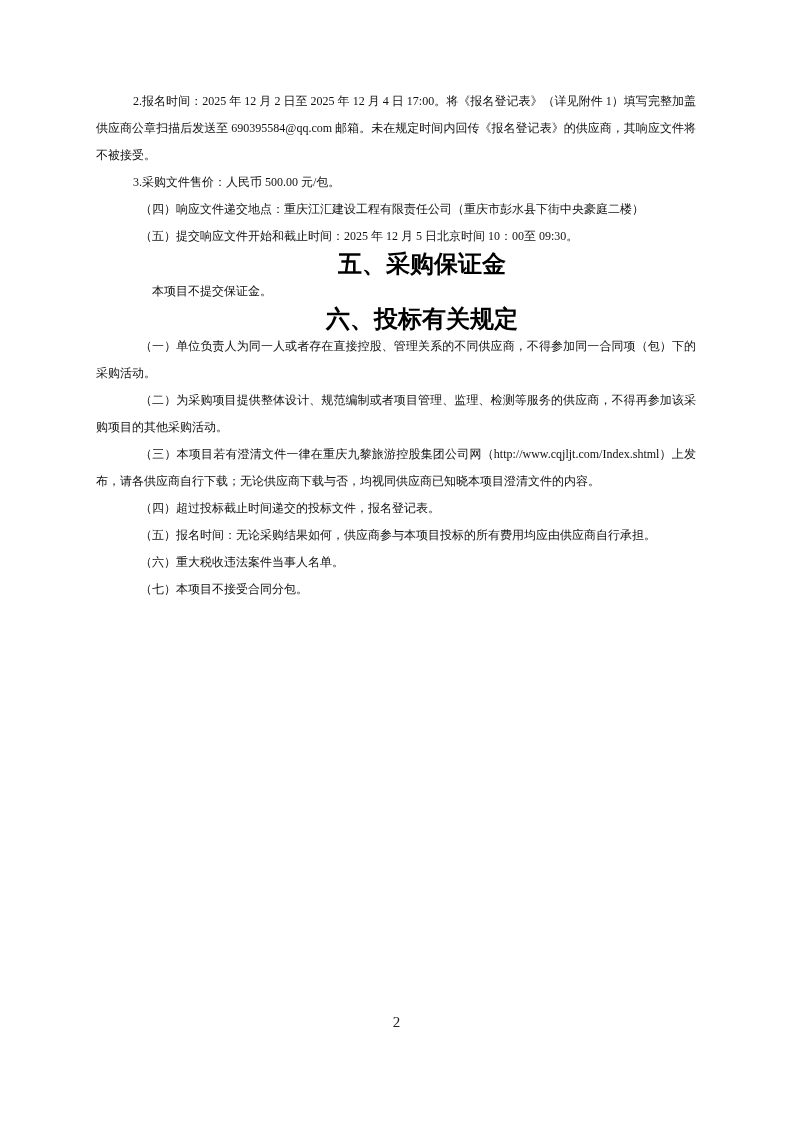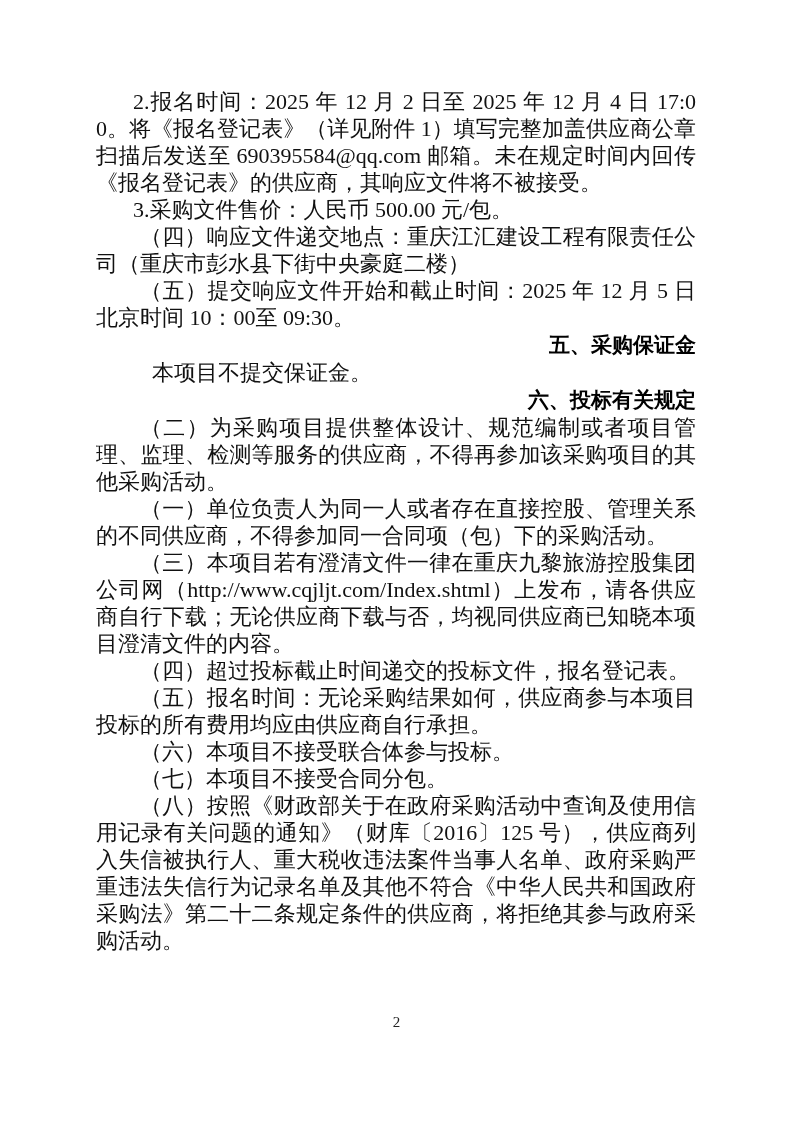--- a/index.html
+++ b/index.html
@@ -17,35 +17,35 @@
     overflow: hidden;
   }
   .content {
     position: absolute;
     left: 96px;
     top: 88px;
     width: 600px;
   }
   .para {
     margin: 0;
-    font-size: 22px;
+    font-size: 12px;
     line-height: 27px;
     text-align: justify;
     text-indent: 44px;
     word-break: break-all;
   }
   .para.indent-sm { text-indent: 37px; }
   .para.indent-lg { text-indent: 56px; }
   .heading {
     margin: 0;
-    font-size: 21px;
+    font-size: 24px;
     font-weight: bold;
     line-height: 28px;
     text-indent: 52px;
-    text-align: right;
+    text-align: center;
     color: #000000;
   }
   .page-num {
     position: absolute;
     top: 1012px;
     left: 0;
     width: 100%;
     text-align: center;
     font-size: 15px;
     line-height: 20px;
@@ -57,23 +57,22 @@
 
 <div class="page">
   <div class="content">
     <p class="para indent-sm">2.报名时间：2025 年 12 月 2 日至 2025 年 12 月 4 日 17:00。将《报名登记表》（详见附件 1）填写完整加盖供应商公章扫描后发送至 690395584@qq.com 邮箱。未在规定时间内回传《报名登记表》的供应商，其响应文件将不被接受。</p>
     <p class="para indent-sm">3.采购文件售价：人民币 500.00 元/包。</p>
     <p class="para">（四）响应文件递交地点：重庆江汇建设工程有限责任公司（重庆市彭水县下街中央豪庭二楼）</p>
     <p class="para">（五）提交响应文件开始和截止时间：2025 年 12 月 5 日北京时间 10：00至 09:30。</p>
     <h2 class="heading">五、采购保证金</h2>
     <p class="para indent-lg">本项目不提交保证金。</p>
     <h2 class="heading">六、投标有关规定</h2>
+    <p class="para">（一）单位负责人为同一人或者存在直接控股、管理关系的不同供应商，不得参加同一合同项（包）下的采购活动。</p>
     <p class="para">（二）为采购项目提供整体设计、规范编制或者项目管理、监理、检测等服务的供应商，不得再参加该采购项目的其他采购活动。</p>
-    <p class="para">（一）单位负责人为同一人或者存在直接控股、管理关系的不同供应商，不得参加同一合同项（包）下的采购活动。</p>
     <p class="para">（三）本项目若有澄清文件一律在重庆九黎旅游控股集团公司网（http://www.cqjljt.com/Index.shtml）上发布，请各供应商自行下载；无论供应商下载与否，均视同供应商已知晓本项目澄清文件的内容。</p>
     <p class="para">（四）超过投标截止时间递交的投标文件，报名登记表。</p>
     <p class="para">（五）报名时间：无论采购结果如何，供应商参与本项目投标的所有费用均应由供应商自行承担。</p>
-    <p class="para">（六）本项目不接受联合体参与投标。</p>
+    <p class="para">（六）重大税收违法案件当事人名单。</p>
     <p class="para">（七）本项目不接受合同分包。</p>
-    <p class="para">（八）按照《财政部关于在政府采购活动中查询及使用信用记录有关问题的通知》（财库〔2016〕125 号），供应商列入失信被执行人、重大税收违法案件当事人名单、政府采购严重违法失信行为记录名单及其他不符合《中华人民共和国政府采购法》第二十二条规定条件的供应商，将拒绝其参与政府采购活动。</p>
   </div>
   <div class="page-num">2</div>
 </div>
 
 </body></html>

